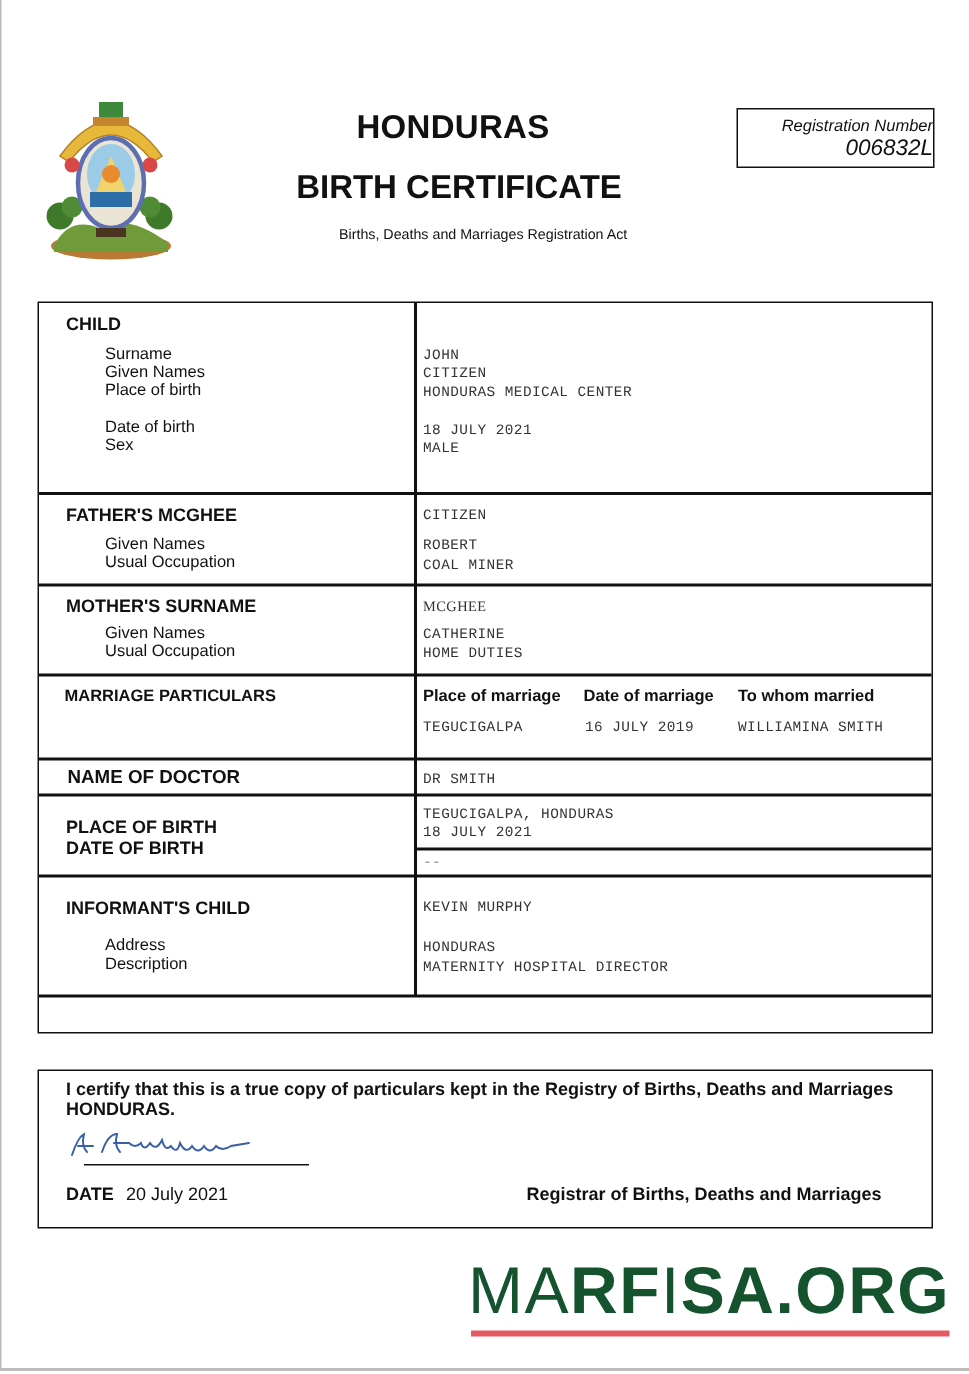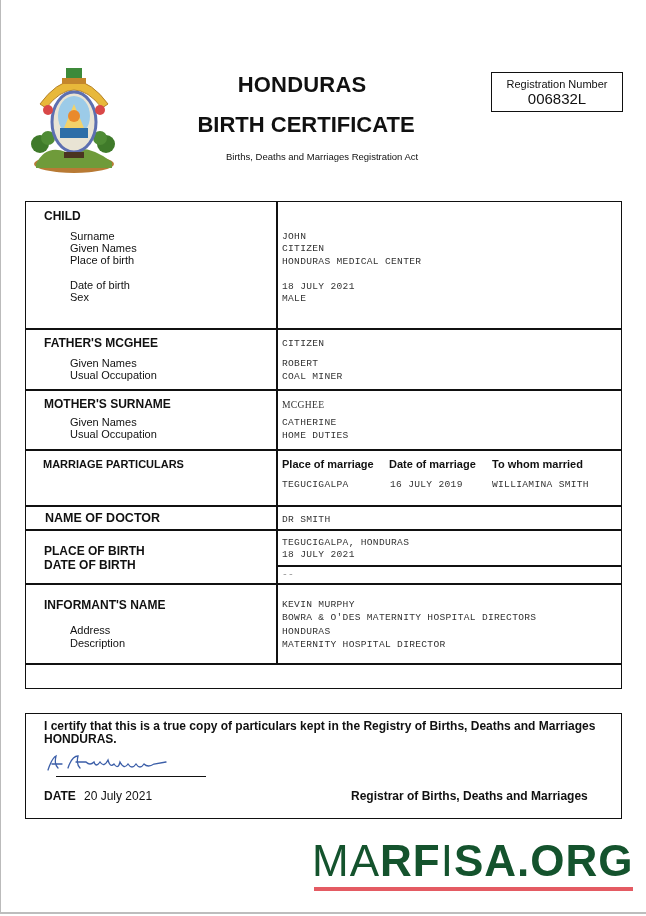--- a/index.html
+++ b/index.html
@@ -11,21 +11,21 @@
   .page-edge-bottom { position:absolute; left:0; top:912px; width:646px; height:2px; background:#bdbdbd; }
 
   
   .coat { position:absolute; left:26px; top:64px; width:96px; height:110px; }
   .title1 { position:absolute; left:180px; top:72px; width:244px; text-align:center;
             font-weight:bold; font-size:22px; letter-spacing:0.2px; }
   .title2 { position:absolute; left:180px; top:112px; width:252px; text-align:center;
             font-weight:bold; font-size:22px; }
   .act { position:absolute; left:226px; top:151px; font-size:9.5px; }
   .regbox { position:absolute; left:491px; top:72px; width:130px; height:38px;
-            border:1px solid #111; text-align:center; }
+            border:1px solid #111; text-align:right;font-style:italic; }
   .regbox .lbl { font-size:11px; margin-top:5px; }
   .regbox .num { font-size:15px; margin-top:0px; }
 
   
   .tbl { position:absolute; left:25px; top:201px; width:597px; height:488px;
          border:1.5px solid #111; box-sizing:border-box; }
   .hline { position:absolute; left:0; height:1.5px; background:#111; }
   .vline { position:absolute; width:1.5px; background:#111; }
   .t { position:absolute; font-size:11px; white-space:nowrap; }
   .b { font-weight:bold; font-size:12px; }
@@ -136,25 +136,24 @@
 
   <div class="t b13" style="left:19px; top:309px;">NAME OF DOCTOR</div>
   <div class="m" style="left:256px; top:312px;">DR SMITH</div>
 
   <div class="t b" style="left:18px; top:342px;">PLACE OF BIRTH</div>
   <div class="t b" style="left:18px; top:356px;">DATE OF BIRTH</div>
   <div class="m" style="left:256px; top:335px;">TEGUCIGALPA, HONDURAS</div>
   <div class="m" style="left:256px; top:347px;">18 JULY 2021</div>
   <div class="m" style="left:256px; top:367px; color:#888;">--</div>
 
-  <div class="t b" style="left:18px; top:396px;">INFORMANT'S NAME</div>
+  <div class="t b" style="left:18px; top:396px;">INFORMANT'S CHILD</div>
   <div class="t" style="left:44px; top:422px;">Address</div>
   <div class="t" style="left:44px; top:435px;">Description</div>
   <div class="m" style="left:256px; top:397px;">KEVIN MURPHY</div>
-  <div class="m" style="left:256px; top:410px;">BOWRA &amp; O'DES MATERNITY HOSPITAL DIRECTORS</div>
   <div class="m" style="left:256px; top:424px;">HONDURAS</div>
   <div class="m" style="left:256px; top:437px;">MATERNITY HOSPITAL DIRECTOR</div>
 
 </div>
 
 <div class="cert">
   <div class="stmt">I certify that this is a true copy of particulars kept in the Registry of Births, Deaths and Marriages HONDURAS.</div>
   <svg class="sig" viewBox="0 0 130 24">
     <path d="M6 18 Q10 6 14 4 Q12 12 16 16 M10 12 L20 12 M26 16 Q30 4 36 4 Q34 12 38 16 M34 10 L44 10 Q48 14 52 10 Q54 16 58 10 Q62 16 66 8 Q68 16 72 12 Q76 18 78 10 Q82 18 86 12 Q90 18 94 12 Q98 18 102 12 Q106 16 112 12 L124 10" fill="none" stroke="#3b5ea8" stroke-width="1.3" stroke-linecap="round"></path>
   </svg>

